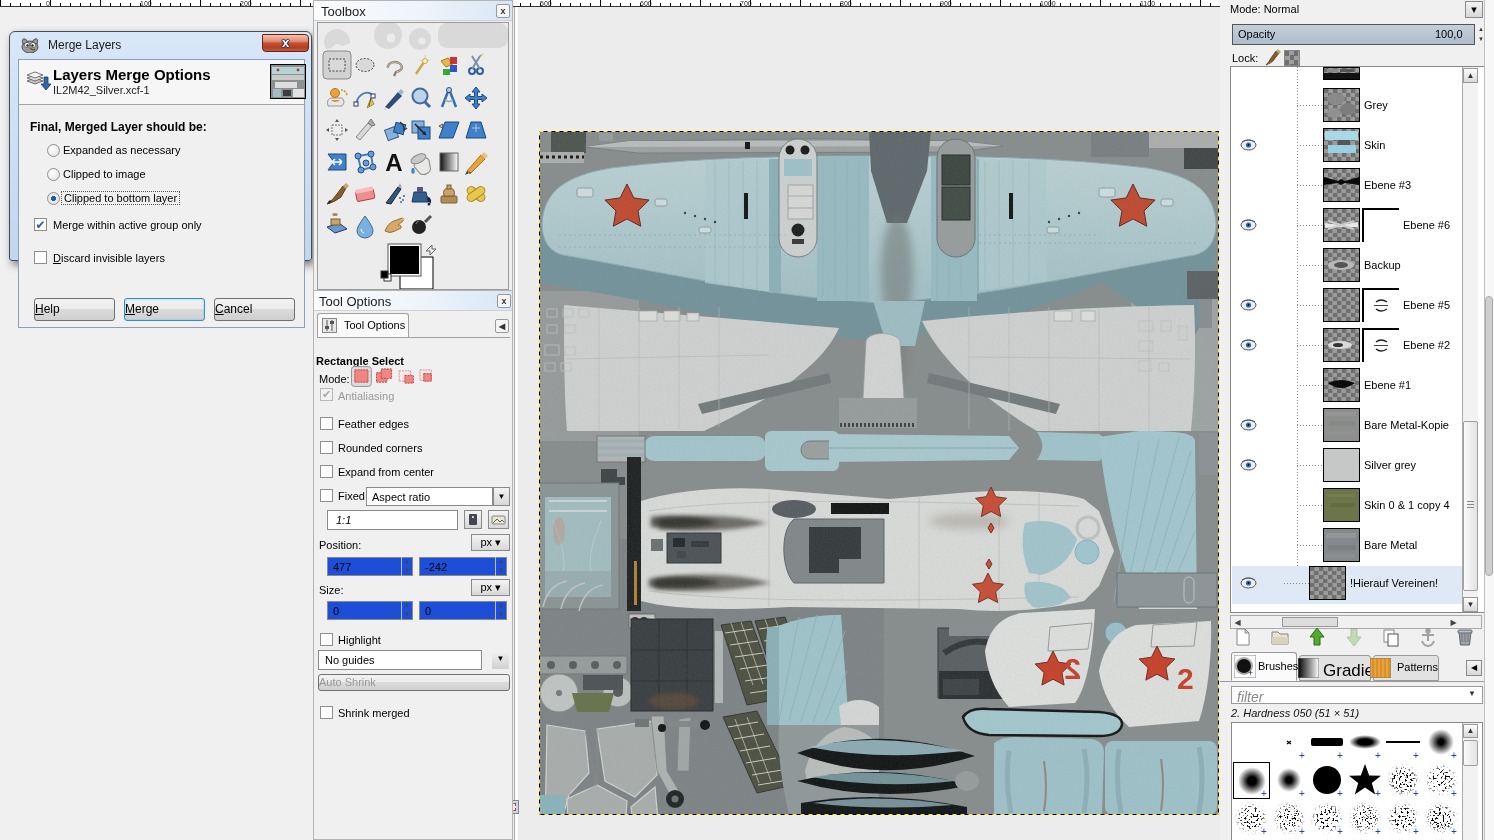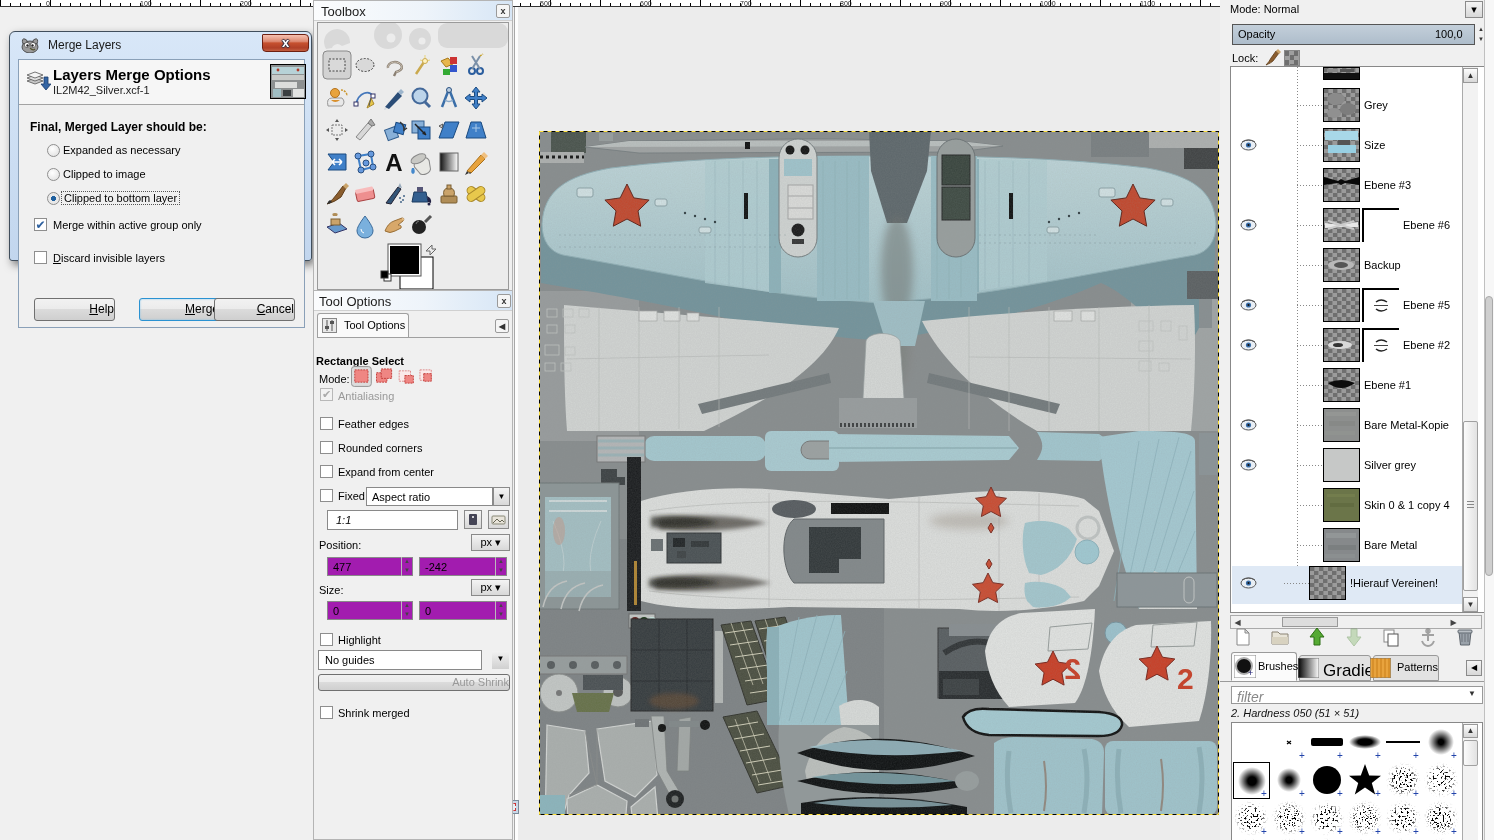--- a/index.html
+++ b/index.html
@@ -23,27 +23,27 @@
 .ptitle{font-size:13px;color:#1c1c1c}
 .xbtn{width:14px;height:14px;border:1px solid #9a9a9a;background:#f5f5f5;font-size:9px;line-height:12px;text-align:center;color:#333;border-radius:2px;font-weight:bold}
 #toolbox{left:313px;top:0;width:200px;height:293px;background:#f0f0f0;border:1px solid #b4b4b4}
 #tbtitle,#totitle{position:absolute;left:0;top:0;width:198px;height:20px;background:linear-gradient(90deg,#fbfcfd 0%,#eef4fa 55%,#d7e6f6 100%);border-bottom:1px solid #d0d0d0}
 #tooloptions{left:313px;top:290px;width:200px;height:550px;background:#f0f0f0;border:1px solid #b4b4b4}
 #rightdock{left:1220px;top:0;width:274px;height:840px;background:#f0f0f0}
 .sunken{border:1px solid #9a9a9a;background:#ececec}
 
 .chk{background-image:conic-gradient(#9f9f9f 25%,#6f6f6f 0 50%,#9f9f9f 0 75%,#6f6f6f 0);background-size:9px 9px}
 
-.wbtn{position:absolute;border:1px solid #707070;border-radius:3px;background:linear-gradient(180deg,#f2f2f2 0%,#ebebeb 49%,#dbdbdb 50%,#cfcfcf 100%);font-size:12px;text-align:right;color:#000}
+.wbtn{position:absolute;border:1px solid #707070;border-radius:3px;background:linear-gradient(180deg,#f2f2f2 0%,#ebebeb 49%,#dbdbdb 50%,#cfcfcf 100%);font-size:12px;text-align:left;color:#000}
 .cb{position:absolute;width:13px;height:13px;border:1px solid #8e8e8e;background:#fff}
 .radio{position:absolute;width:13px;height:13px;border:1px solid #8f8f8f;border-radius:50%;background:radial-gradient(circle at 40% 35%,#fff,#ddd)}
 u{text-decoration:underline}
 .tick{position:absolute;font-size:11px;color:#000}
 .combo{position:absolute;background:#fff;border:1px solid #898989;font-size:11px;color:#000}
-.spin{position:absolute;background:#a21caf;border:1px solid #898989;font-size:11px;color:#000}
+.spin{position:absolute;background:#1d4ed8;border:1px solid #898989;font-size:11px;color:#000}
 .pxbtn{position:absolute;border:1px solid #8a8a8a;background:linear-gradient(180deg,#f4f4f4,#d8d8d8);font-size:11px;text-align:center}
 </style></head>
 <body>
 <div id="ruler" class="abs"></div>
 <div id="ruler2" class="abs"></div>
 <div class="abs" style="left:0;top:0;width:1240px;height:7px;font-size:7px;color:#222;overflow:hidden">
     <span style="position:absolute;left:46px">0</span>
     <span style="position:absolute;left:140px">100</span>
     <span style="position:absolute;left:240px">200</span>
     <span style="position:absolute;left:340px">300</span>
@@ -475,21 +475,21 @@
       <div class="tick" style="left:44px;top:84px">Expanded as necessary</div>
     <div class="radio" style="left:28px;top:108px"></div>
       <div class="tick" style="left:44px;top:108px">Clipped to image</div>
     <div class="radio" style="left:28px;top:132px;background:radial-gradient(circle 4px at 50% 50%,#1e5f9e 58%,#e8e8e8 60%)"></div>
     <div class="tick" style="left:42px;top:131px;border:1px dotted #555;padding:0 2px">Clipped to bottom layer</div>
     <div class="cb" style="left:15px;top:158px;color:#2c5f9e;font-size:12px;line-height:12px;text-align:center">✔</div>
     <div class="tick" style="left:34px;top:159px">Merge within active group only</div>
     <div class="cb" style="left:15px;top:191px"></div>
     <div class="tick" style="left:34px;top:192px"><u>D</u>iscard invisible layers</div>
     <div class="wbtn" style="left:15px;top:238px;width:81px;height:23px;line-height:21px"><u>H</u>elp</div>
-    <div class="wbtn" style="left:120px;top:238px;width:81px;height:23px;line-height:21px;border-color:#2a92d2;box-shadow:0 0 2px #7fc3ea inset"><u>M</u>erge</div>
+    <div class="wbtn" style="left:105px;top:238px;width:81px;height:23px;line-height:21px;border-color:#2a92d2;box-shadow:0 0 2px #7fc3ea inset"><u>M</u>erge</div>
     <div class="wbtn" style="left:195px;top:238px;width:81px;height:23px;line-height:21px"><u>C</u>ancel</div>
   </div>
 </div>
 
 <div id="toolbox" class="abs">
   <div id="tbtitle"></div>
   <div class="abs ptitle" style="left:7px;top:3px">Toolbox</div>
   <div class="xbtn abs" style="left:182px;top:3px">x</div>
   <div class="abs sunken" style="left:3px;top:21px;width:192px;height:268px"></div>
   <svg class="abs" style="left:4px;top:22px" width="190" height="266" viewBox="0 0 190 266" id="toolsvg">
@@ -910,21 +910,21 @@
             <rect x="31" y="20" width="4.4" height="4"></rect>
             <rect x="4" y="28" width="4.4" height="4"></rect>
             <rect x="13" y="28" width="4.4" height="4"></rect>
             <rect x="22" y="28" width="4.4" height="4"></rect>
             <rect x="31" y="28" width="4.4" height="4"></rect>
           </g>
           <rect x="1" y="2" width="33" height="9" fill="#a8d8e8"></rect>
           <rect x="4" y="16" width="28" height="8" fill="#98cfe2"></rect>
           <rect x="14" y="11" width="12" height="5" fill="#555"></rect>
         </svg></div>
-      <div style="position:absolute;left:133px;top:72px;font-size:11px;white-space:nowrap">Size</div>
+      <div style="position:absolute;left:133px;top:72px;font-size:11px;white-space:nowrap">Skin</div>
       <div style="position:absolute;left:66px;top:118px;width:26px;height:1px;background-image:linear-gradient(90deg,#888 1px,transparent 1px);background-size:3px 1px"></div>
       <div style="position:absolute;left:92px;top:101px;width:37px;height:34px;border:1px solid #000"><svg width="35" height="32" viewBox="0 0 35 32">
           <rect width="35" height="32" fill="#9b9b9b"></rect>
           <g fill="#6f6f6f">
             <rect x="0" y="0" width="4.4" height="4"></rect>
             <rect x="9" y="0" width="4.4" height="4"></rect>
             <rect x="18" y="0" width="4.4" height="4"></rect>
             <rect x="27" y="0" width="4.4" height="4"></rect>
             <rect x="0" y="8" width="4.4" height="4"></rect>
             <rect x="9" y="8" width="4.4" height="4"></rect>

